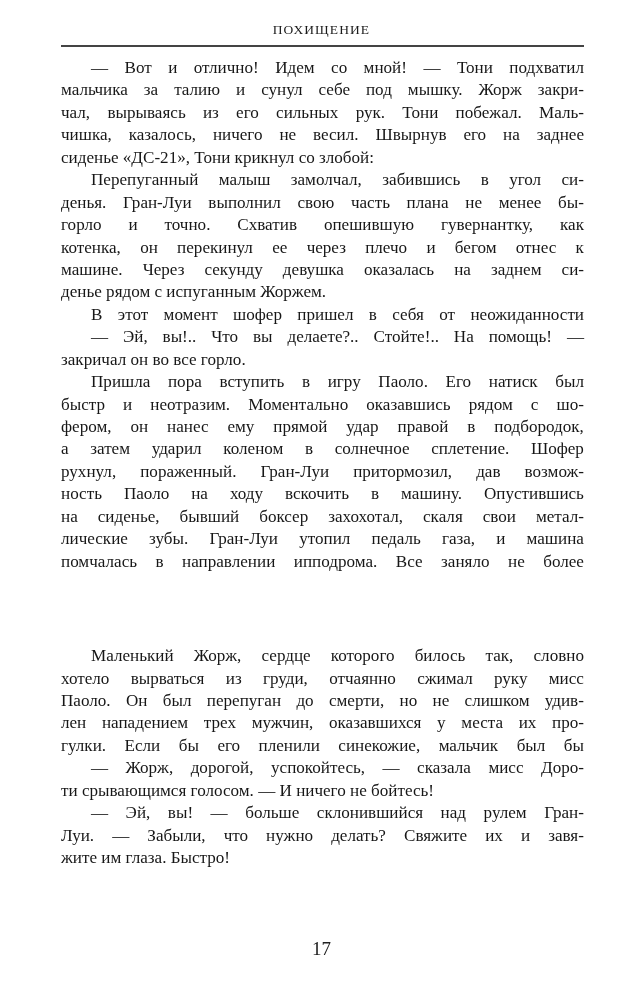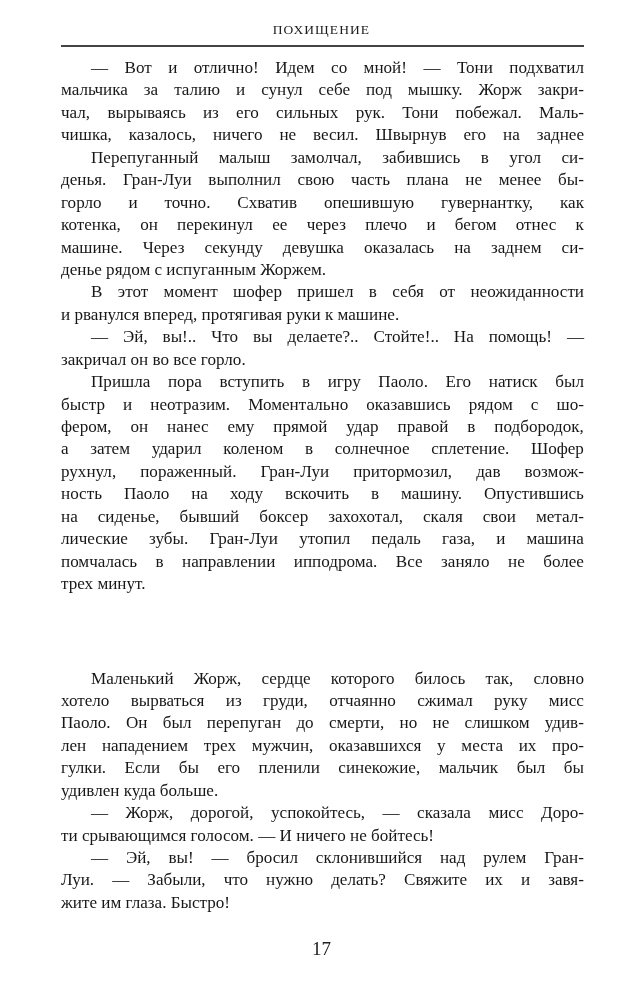--- a/index.html
+++ b/index.html
@@ -139,20 +139,21 @@
           <span>чишка,</span>
           <span>казалось,</span>
           <span>ничего</span>
           <span>не</span>
           <span>весил.</span>
           <span>Швырнув</span>
           <span>его</span>
           <span>на</span>
           <span>заднее</span>
         </div>
+        <div class="line">сиденье «ДС-21», Тони крикнул со злобой:</div>
       </div>
       <div>
         <div class="line indent j">
           <span>Перепуганный</span>
           <span>малыш</span>
           <span>замолчал,</span>
           <span>забившись</span>
           <span>в</span>
           <span>угол</span>
           <span>си-</span>
@@ -206,21 +207,20 @@
           <span>В</span>
           <span>этот</span>
           <span>момент</span>
           <span>шофер</span>
           <span>пришел</span>
           <span>в</span>
           <span>себя</span>
           <span>от</span>
           <span>неожиданности</span>
         </div>
-        <div class="line">и рванулся вперед, протягивая руки к машине.</div>
       </div>
       <div>
         <div class="line indent j">
           <span>—</span>
           <span>Эй,</span>
           <span>вы!..</span>
           <span>Что</span>
           <span>вы</span>
           <span>делаете?..</span>
           <span>Стойте!..</span>
@@ -314,21 +314,20 @@
         <div class="line j">
           <span>помчалась</span>
           <span>в</span>
           <span>направлении</span>
           <span>ипподрома.</span>
           <span>Все</span>
           <span>заняло</span>
           <span>не</span>
           <span>более</span>
         </div>
-        <div class="line">трех минут.</div>
       </div>
       <div class="gap-lg"></div>
       <div class="gap-lg"></div>
       <div>
         <div class="line indent j">
           <span>Маленький</span>
           <span>Жорж,</span>
           <span>сердце</span>
           <span>которого</span>
           <span>билось</span>
@@ -372,42 +371,41 @@
           <span>гулки.</span>
           <span>Если</span>
           <span>бы</span>
           <span>его</span>
           <span>пленили</span>
           <span>синекожие,</span>
           <span>мальчик</span>
           <span>был</span>
           <span>бы</span>
         </div>
-        <div class="line">удивлен куда больше.</div>
       </div>
       <div>
         <div class="line indent j">
           <span>—</span>
           <span>Жорж,</span>
           <span>дорогой,</span>
           <span>успокойтесь,</span>
           <span>—</span>
           <span>сказала</span>
           <span>мисс</span>
           <span>Доро-</span>
         </div>
         <div class="line">ти срывающимся голосом. — И ничего не бойтесь!</div>
       </div>
       <div>
         <div class="line indent j">
           <span>—</span>
           <span>Эй,</span>
           <span>вы!</span>
           <span>—</span>
-          <span>бросил</span>
+          <span>больше</span>
           <span>склонившийся</span>
           <span>над</span>
           <span>рулем</span>
           <span>Гран-</span>
         </div>
         <div class="line j">
           <span>Луи.</span>
           <span>—</span>
           <span>Забыли,</span>
           <span>что</span>

